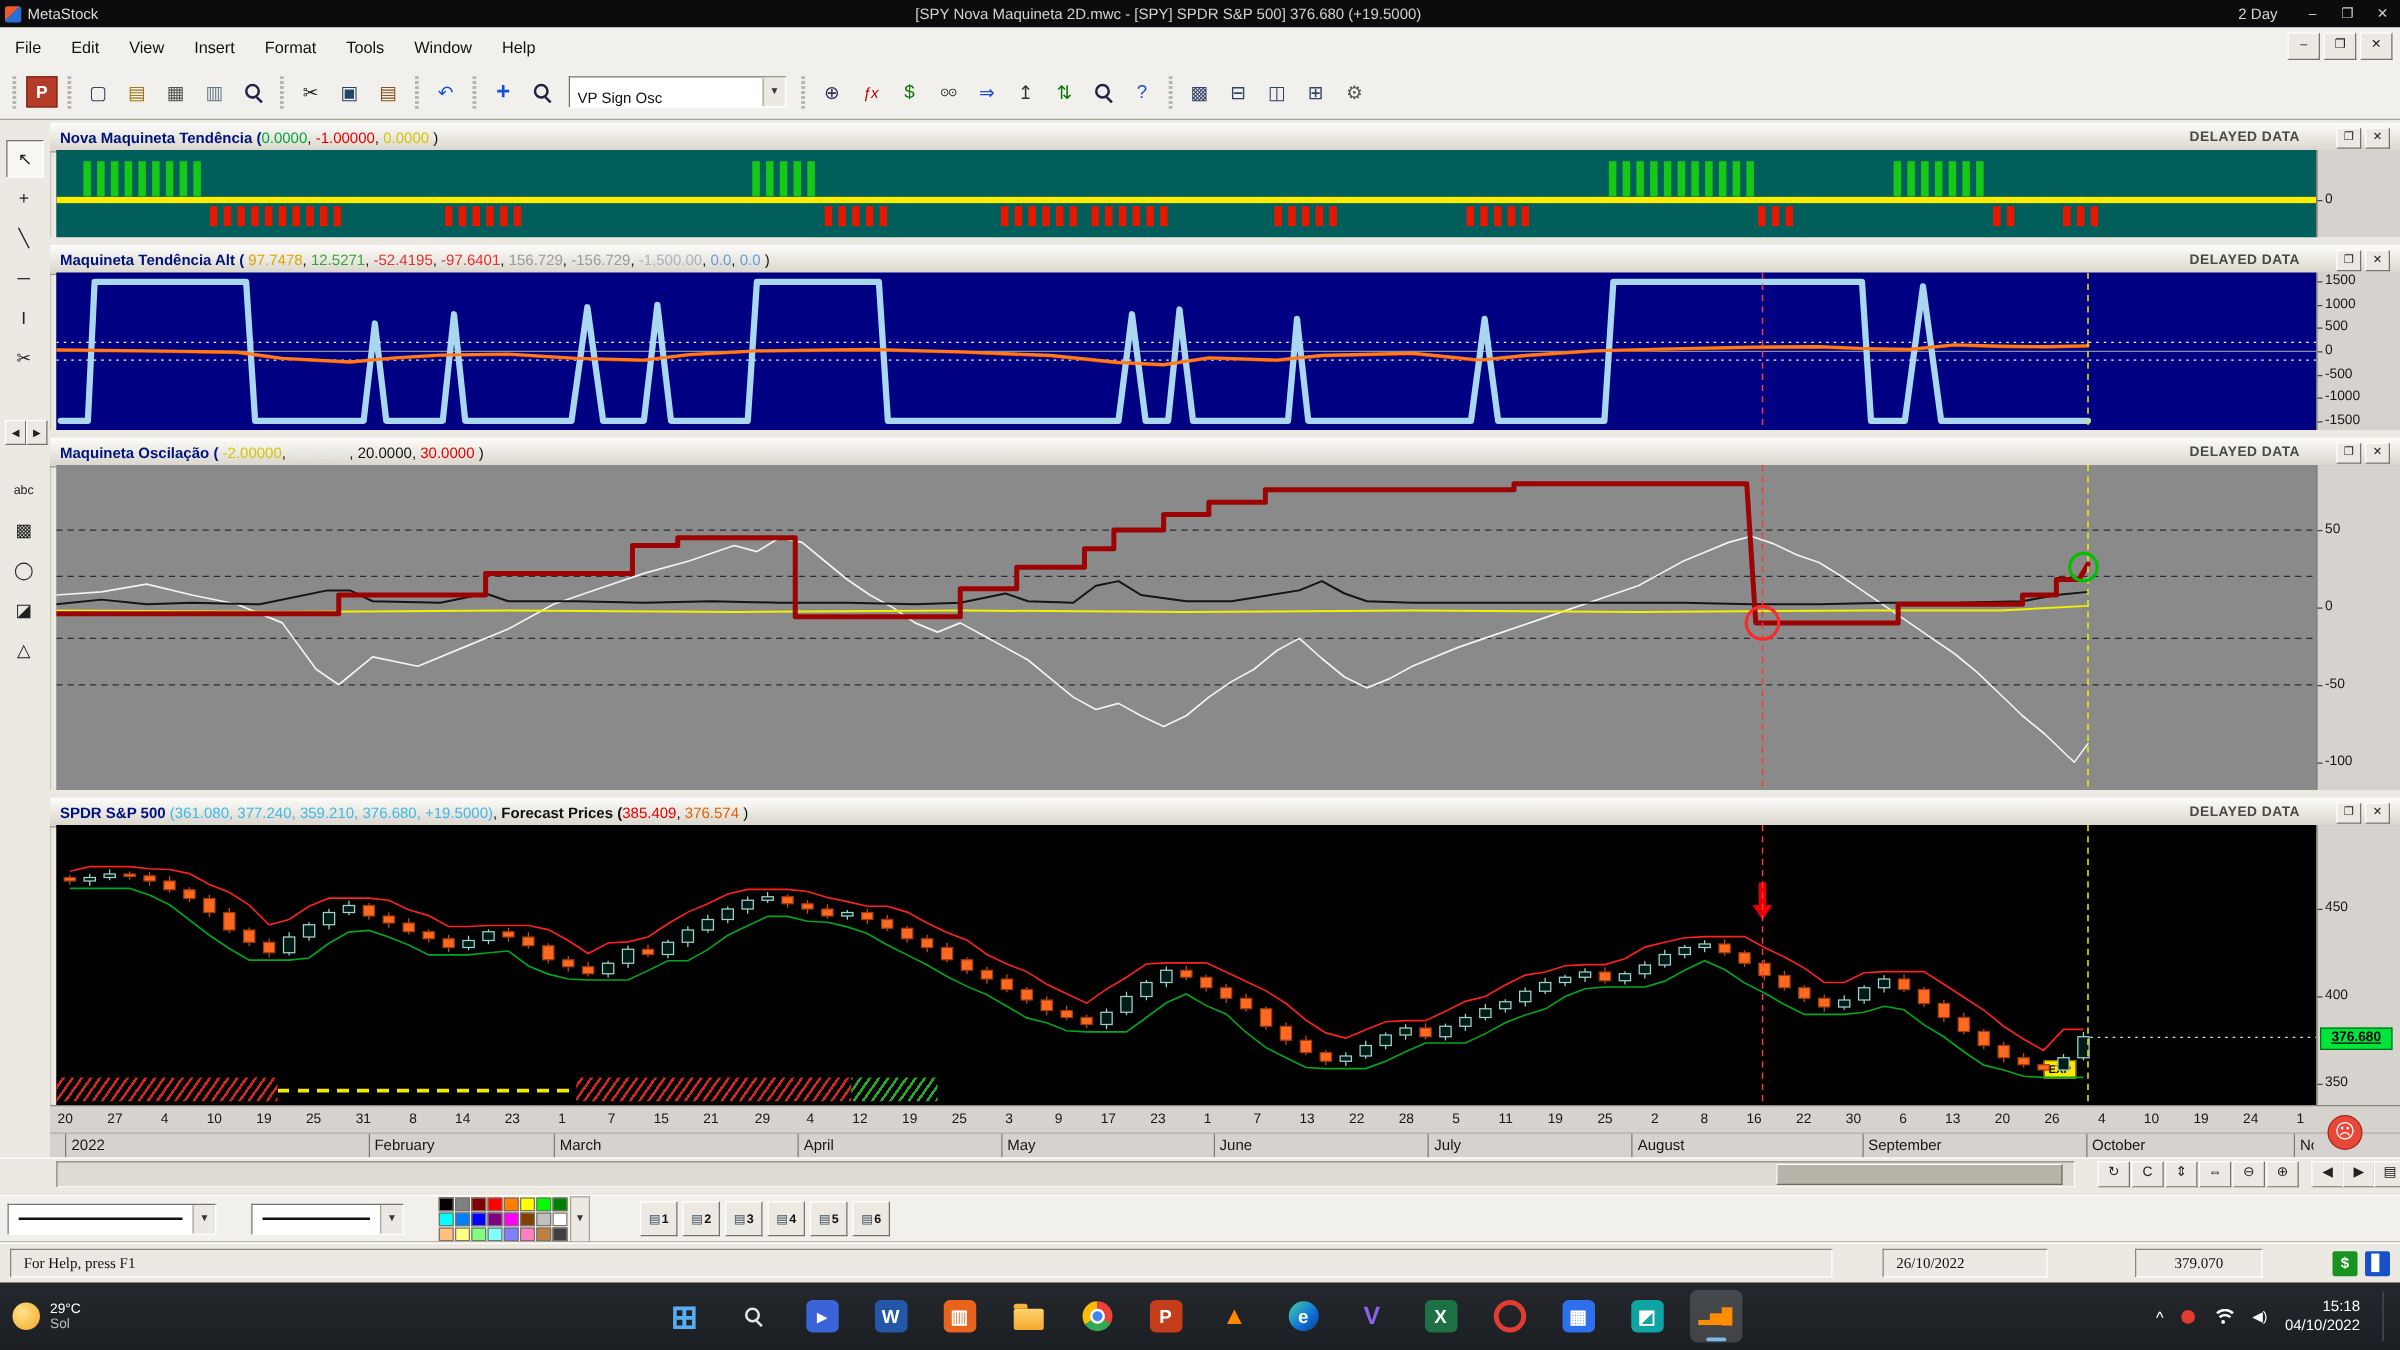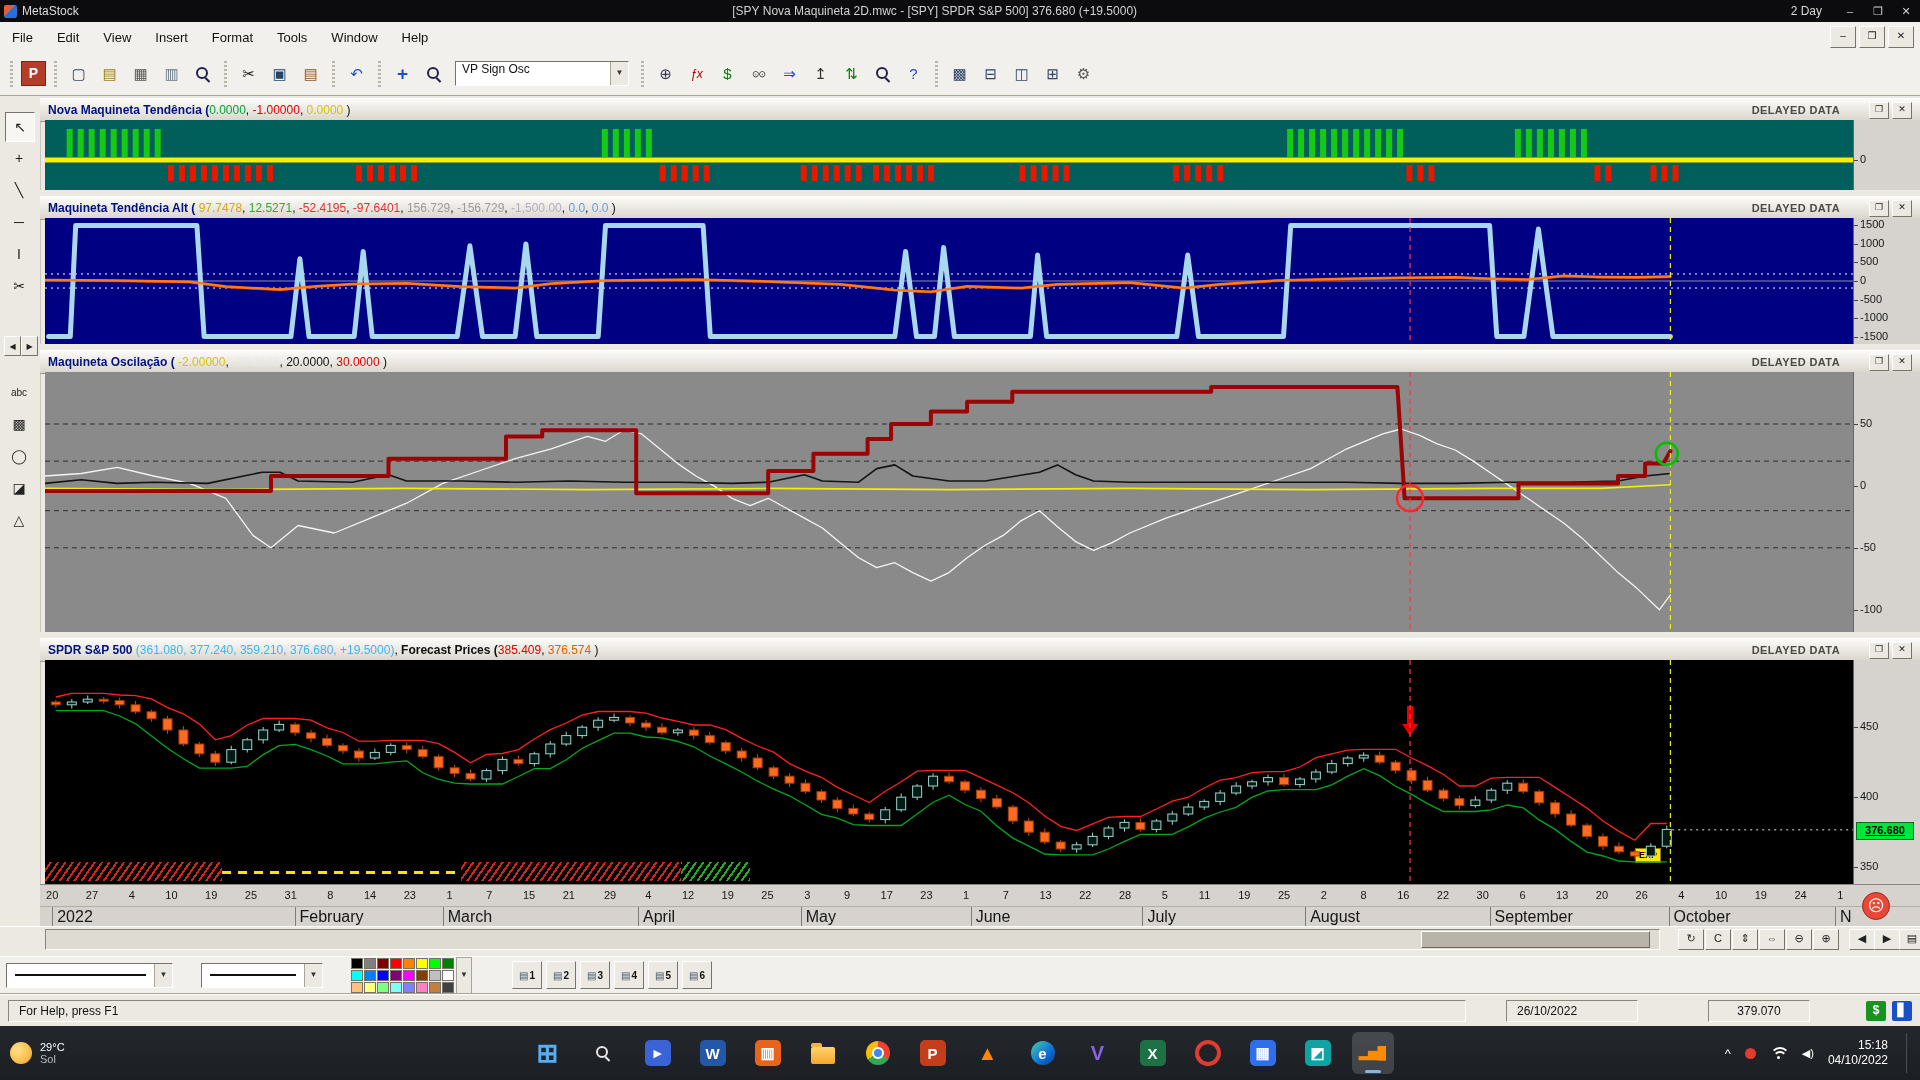--- a/index.html
+++ b/index.html
@@ -21,21 +21,21 @@
   #mdibtns{margin-left:auto;margin-right:6px;display:flex;gap:3px;}
   .b3{border:1px solid;border-color:#ffffff #77736a #77736a #ffffff;background:#ece9e2;}
   .mdib{width:24px;height:20px;font-size:10px;text-align:center;line-height:18px;color:#222;}
   
   #toolbar{position:absolute;left:0;top:52px;width:1920px;height:44px;background:#f2f0ec;
     border-bottom:1px solid #a8a49a;display:flex;align-items:center;padding-left:4px;box-sizing:border-box;}
   .tbtn{width:27px;height:28px;display:flex;align-items:center;justify-content:center;
     font-size:15px;margin:0 1px;border:1px solid transparent;}
   .grip{width:7px;height:26px;margin:0 4px;background:repeating-linear-gradient(180deg,#b9b5ab 0 2px,transparent 2px 4px);background-size:3px 100%;background-repeat:no-repeat;background-position:2px 0;}
   #pbtn{width:23px;height:23px;background:#b43c28;color:#fff;font-weight:bold;text-align:center;line-height:23px;font-size:14px;border:1px solid #7c2414;margin:0 2px;}
-  #indcombo{display:flex;align-items:flex-start;height:23px;border:1px solid;border-color:#77736a #ffffff #ffffff #77736a;background:#fff;width:172px;margin:0 6px;font-size:12px;}
+  #indcombo{display:flex;align-items:flex-end;height:23px;border:1px solid;border-color:#77736a #ffffff #ffffff #77736a;background:#fff;width:172px;margin:0 6px;font-size:12px;}
   #indcombo .val{flex:1;padding-left:6px;color:#111;}
   #indcombo .drop{width:17px;height:100%;background:#ece9e2;border-left:1px solid #a8a49a;text-align:center;font-size:8px;line-height:22px;color:#333;}
   .mag{position:relative;width:14px;height:14px;display:inline-block;}
   .mag::before{content:"";position:absolute;left:0;top:0;width:8px;height:8px;border:2px solid #224;border-radius:50%;}
   .mag::after{content:"";position:absolute;left:10px;top:10px;width:6px;height:2px;background:#224;transform:rotate(45deg);transform-origin:0 0;}
   .mag.w::before{border-color:#e8e8e8;}
   .mag.w::after{background:#e8e8e8;}
   
   #lefttools{position:absolute;left:0;top:96px;width:40px;height:854px;background:#ece9e2;border-right:1px solid #c9c5bc;}
   .ltool{position:absolute;left:5px;width:28px;height:28px;display:flex;align-items:center;justify-content:center;font-size:14px;color:#222;}
@@ -62,21 +62,21 @@
   #sigarrow .shaft{width:6px;height:18px;background:#e80000;margin:0 auto;}
   #sigarrow .head{width:0;height:0;border-left:8px solid transparent;border-right:8px solid transparent;border-top:12px solid #e80000;}
   #explabel{position:absolute;height:13px;background:#ffe800;border:1px solid #8a7a00;color:#000;font-size:9px;font-weight:bold;
     padding:0 3px;line-height:12px;}
   .hatchR{position:absolute;bottom:3px;height:19px;background:repeating-linear-gradient(-55deg,rgba(220,40,30,.95) 0 2px,transparent 2px 6px);}
   .hatchG{position:absolute;bottom:3px;height:19px;background:repeating-linear-gradient(-55deg,rgba(40,190,40,.9) 0 2px,transparent 2px 6px);}
   .ydash{position:absolute;bottom:10px;height:3px;background:repeating-linear-gradient(90deg,#f0e800 0 9px,transparent 9px 16px);}
   
   #dates{position:absolute;left:40px;top:884px;width:1880px;height:22px;background:#d6d3ce;border-top:1px solid #8a867e;font-size:11px;color:#161616;}
   .dlab{position:absolute;top:4px;transform:translateX(-50%);}
-  #months{position:absolute;left:40px;top:906px;width:1880px;height:20px;background:#d6d3ce;border-top:1px solid #b2aea6;font-size:16px;color:#161616;}
+  #months{position:absolute;left:40px;top:906px;width:1880px;height:20px;background:#d6d3ce;border-top:1px solid #b2aea6;font-size:12px;color:#161616;}
   .mcell{position:absolute;top:0;height:100%;border-left:1px solid #7c7c74;padding-left:4px;box-sizing:border-box;line-height:19px;white-space:nowrap;overflow:hidden;}
   #sadface{position:absolute;left:1862px;top:892px;width:26px;height:26px;border-radius:50%;background:#e84838;border:1px solid #a02818;
     color:#fff;font-size:16px;text-align:center;line-height:25px;}
   
   #scrollrow{position:absolute;left:0;top:926px;width:1920px;height:24px;background:#ece9e2;border-top:1px solid #fff;}
   #strack{position:absolute;left:45px;top:2px;width:1613px;height:19px;background:#dedbd3;border:1px solid;border-color:#8a867e #fff #fff #8a867e;}
   #sthumb{position:absolute;left:1375px;top:1px;width:227px;height:15px;background:#b8b4aa;border:1px solid;border-color:#fff #6f6b63 #6f6b63 #fff;}
   .sbtn{position:absolute;top:2px;width:24px;height:19px;font-size:11px;line-height:17px;text-align:center;color:#222;}
   
   #gapstrip{position:absolute;left:0;top:950px;width:1920px;height:6px;background:#ece9e2;}
@@ -86,21 +86,21 @@
   .combo .line{height:2px;background:#111;margin-left:8px;flex:1;}
   .combo .drop{width:17px;height:100%;background:#ece9e2;border-left:1px solid #a8a49a;text-align:center;font-size:8px;line-height:22px;color:#333;margin-left:8px;}
   #palette{display:grid;grid-template-columns:repeat(8,12px);grid-auto-rows:11px;gap:1px;margin-right:2px;}
   .pcell{width:12px;height:11px;border:1px solid #77736a;box-sizing:border-box;}
   #paldrop{width:14px;height:35px;background:#ece9e2;border:1px solid #a8a49a;font-size:8px;text-align:center;line-height:34px;color:#333;margin-right:40px;}
   .vbtn{width:28px;height:26px;margin-right:4px;font-size:10px;color:#234;display:flex;align-items:center;justify-content:center;gap:1px;}
   .vbtn b{font-size:10px;color:#111;}
   
   #status{position:absolute;left:0;top:994px;width:1920px;height:32px;background:#ece9e2;border-top:1px solid #fff;
     display:flex;align-items:center;font-size:12px;color:#111;padding:0 8px;box-sizing:border-box;}
-  .sunk{border:1px solid;border-color:#8a867e #fff #fff #8a867e;padding:3px 10px;}
+  .sunk{border:1px solid;border-color:#8a867e #fff #fff #8a867e;padding:3px 10px;font-family:Liberation Serif, serif;}
   #helptext{flex:1;margin-right:40px;}
   .sic{width:20px;height:20px;font-size:12px;font-weight:bold;text-align:center;line-height:19px;margin-left:6px;border-radius:2px;}
   
   #taskbar{position:absolute;left:0;top:1026px;width:1920px;height:54px;background:linear-gradient(#24272c,#1b1e22);
     display:flex;align-items:center;color:#fff;}
   #weather{position:absolute;left:10px;display:flex;align-items:center;gap:8px;font-size:11px;}
   .sun{width:22px;height:22px;border-radius:50%;background:radial-gradient(circle at 35% 35%,#ffe28a,#f5a623);}
   #wtxt div:last-child{color:#b8bcc2;}
   #apps{margin:0 auto;display:flex;gap:13px;}
   .tapp{position:relative;width:42px;height:42px;display:flex;align-items:center;justify-content:center;}

